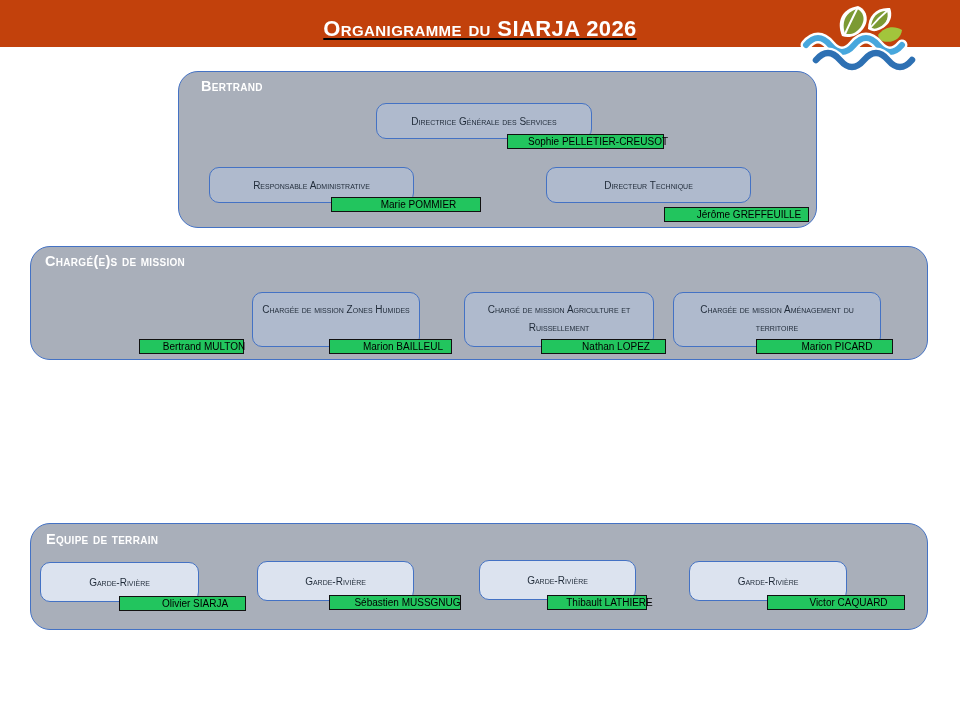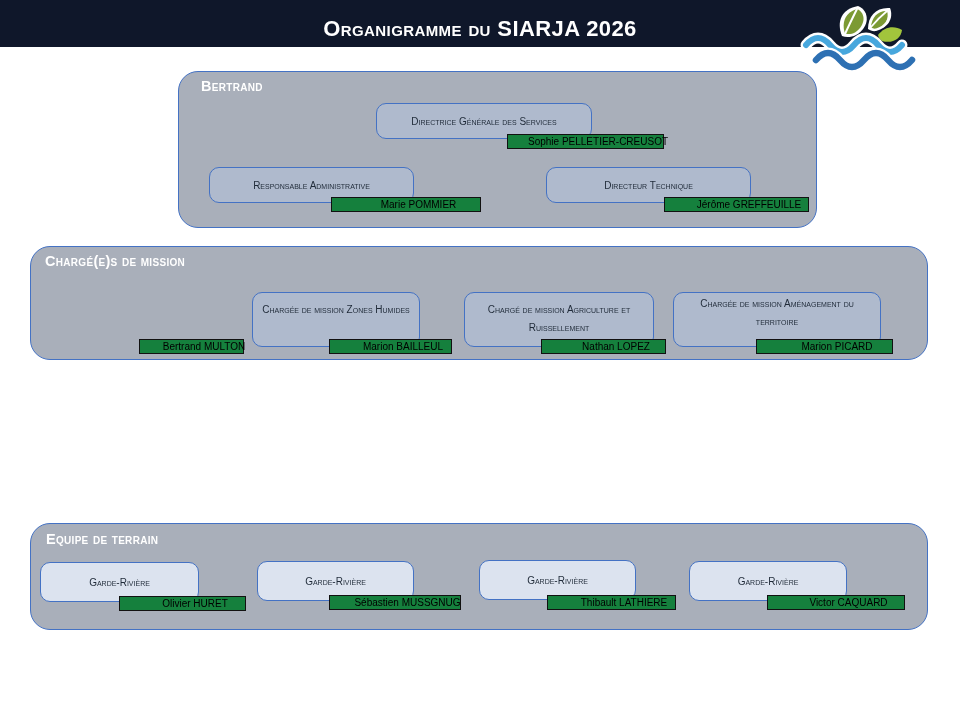--- a/index.html
+++ b/index.html
@@ -1,32 +1,32 @@
 <!DOCTYPE html>
 <html><head>
 <meta charset="utf-8">
 <style>
   html,body{margin:0;padding:0;background:#fff;}
   .page{position:relative;width:960px;height:720px;background:#ffffff;overflow:hidden;
         font-family:"Liberation Sans", sans-serif;}
-  .banner{position:absolute;left:0;top:0;width:960px;height:47px;background:#0f172a;
-          display:flex;align-items:center;justify-content:center;}
+  .banner{position:absolute;left:0;top:0;width:960px;height:47px;background:#c2410c;
+          display:flex;align-items:center;justify-content:center;text-decoration:underline;}
   .page-title{color:#ffffff;font-weight:bold;font-size:22px;letter-spacing:.4px;
               font-variant:small-caps;padding-top:10px;}
   .logo{position:absolute;left:798px;top:3px;width:127px;height:74px;}
   .panel{position:absolute;background:#A9AFBA;border:1.6px solid #4472C4;border-radius:20px;
          box-sizing:border-box;}
   .panel-header{position:absolute;color:#ffffff;font-weight:bold;font-size:14.5px;
                 font-variant:small-caps;letter-spacing:.3px;white-space:nowrap;}
   .role-box{position:absolute;border:1.4px solid #4472C4;border-radius:10px;box-sizing:border-box;
             text-align:center;padding:7px 4px 0 4px;}
   .fill-dark{background:#AFBACD;}
   .fill-light{background:#DCE3EF;}
   .role{font-weight:normal;font-size:10px;line-height:1.3;color:#1F2A38;font-variant:small-caps;}
-  .name-tag{position:absolute;height:15px;background:#15803d;border:1.4px solid #111111;
+  .name-tag{position:absolute;height:15px;background:#22c55e;border:1.4px solid #111111;
             box-sizing:border-box;display:flex;align-items:center;justify-content:center;
             font-size:10px;color:#000;white-space:nowrap;z-index:3;padding-left:25px;}
 </style>
 </head>
 <body>
 
 <div class="page">
 
   <header class="banner">
     <h1 class="page-title" style="margin:0">Organigramme du SIARJA 2026</h1>
@@ -58,54 +58,54 @@
       <span class="role">Directrice Générale des Services</span>
     </div>
     <div class="name-tag" style="left:328px;top:62px;width:157px;">Sophie PELLETIER-CREUSOT</div>
     <div class="role-box fill-dark" style="left:30px;top:95px;width:205px;height:36px;">
       <span class="role">Responsable Administrative</span>
     </div>
     <div class="name-tag" style="left:152px;top:125px;width:150px;">Marie POMMIER</div>
     <div class="role-box fill-dark" style="left:367px;top:95px;width:205px;height:36px;">
       <span class="role">Directeur Technique</span>
     </div>
-    <div class="name-tag" style="left:485px;top:125px;width:145px;">Jérôme GREFFEUILLE</div>
+    <div class="name-tag" style="left:485px;top:135px;width:145px;">Jérôme GREFFEUILLE</div>
   </section>
 
   <section class="panel" style="left:30px;top:246px;width:898px;height:114px;">
     <div class="panel-header" style="left:14px;top:6px;">Chargé(e)s de mission</div>
     <div class="name-tag" style="left:108px;top:92px;width:105px;">Bertrand MULTON</div>
     <div class="role-box fill-dark" style="left:221px;top:45px;width:168px;height:55px;padding-top:6px;">
       <span class="role">Chargée de mission Zones Humides</span>
     </div>
     <div class="name-tag" style="left:298px;top:92px;width:123px;">Marion BAILLEUL</div>
     <div class="role-box fill-dark" style="left:433px;top:45px;width:190px;height:55px;padding-top:6px;">
       <span class="role">Chargé de mission Agriculture et Ruissellement</span>
     </div>
     <div class="name-tag" style="left:510px;top:92px;width:125px;">Nathan LOPEZ</div>
-    <div class="role-box fill-dark" style="left:642px;top:45px;width:208px;height:55px;padding-top:0;">
+    <div class="role-box fill-dark" style="left:642px;top:45px;width:208px;height:55px;padding-top:6px;">
       <span class="role">Chargée de mission Aménagement du territoire</span>
     </div>
     <div class="name-tag" style="left:725px;top:92px;width:137px;">Marion PICARD</div>
   </section>
 
 
   <section class="panel" style="left:30px;top:523px;width:898px;height:107px;">
     <div class="panel-header" style="left:15px;top:7px;">Equipe de terrain</div>
     <div class="role-box fill-light" style="left:9px;top:38px;width:159px;height:40px;padding-top:9px;">
       <span class="role">Garde-Rivière</span>
     </div>
-    <div class="name-tag" style="left:88px;top:72px;width:127px;">Olivier HURET</div>
+    <div class="name-tag" style="left:88px;top:72px;width:127px;">Olivier SIARJA</div>
     <div class="role-box fill-light" style="left:226px;top:37px;width:157px;height:40px;padding-top:9px;">
       <span class="role">Garde-Rivière</span>
     </div>
     <div class="name-tag" style="left:298px;top:71px;width:132px;">Sébastien MUSSGNUG</div>
     <div class="role-box fill-light" style="left:448px;top:36px;width:157px;height:40px;padding-top:9px;">
       <span class="role">Garde-Rivière</span>
     </div>
-    <div class="name-tag" style="left:516px;top:71px;width:129px;">Thibault LATHIERE</div>
+    <div class="name-tag" style="left:516px;top:71px;width:100px;">Thibault LATHIERE</div>
     <div class="role-box fill-light" style="left:658px;top:37px;width:158px;height:40px;padding-top:9px;">
       <span class="role">Garde-Rivière</span>
     </div>
     <div class="name-tag" style="left:736px;top:71px;width:138px;">Victor CAQUARD</div>
   </section>
 
 </div>
 
 </body></html>

